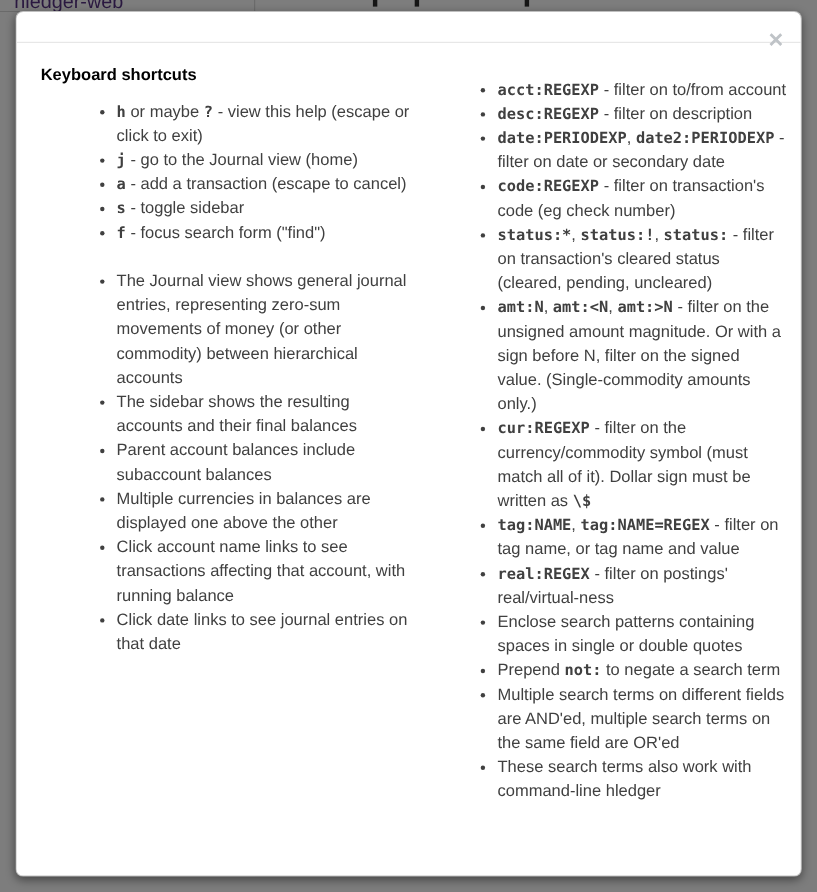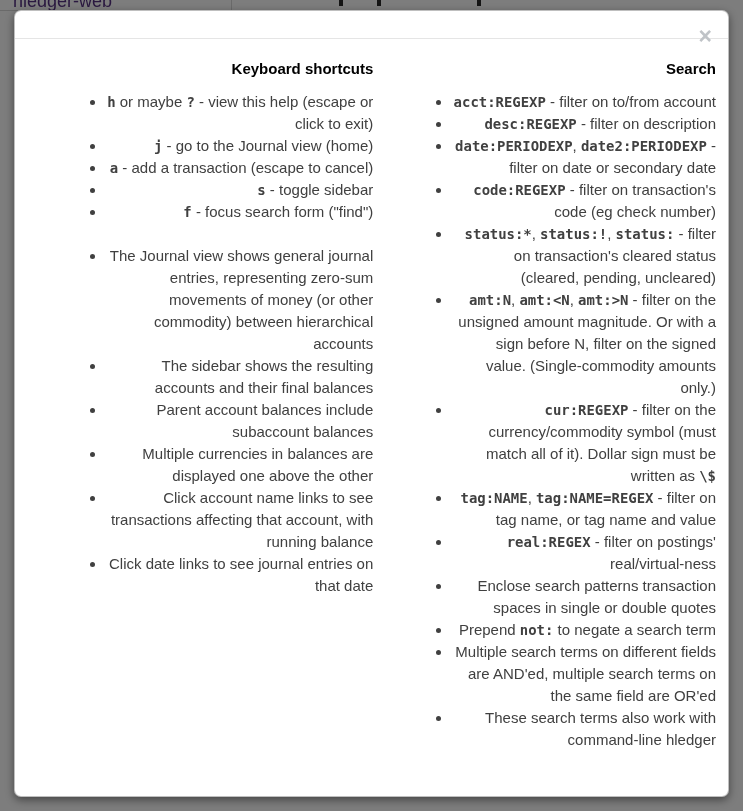--- a/index.html
+++ b/index.html
@@ -56,21 +56,20 @@
   .close-btn {
     position: absolute; top: 14px; right: 16px;
     background: none; border: none; cursor: pointer;
     font-size: 23px; line-height: 23px; font-weight: bold;
     color: #bfc3c7;
     font-family: "Liberation Sans", sans-serif;
   }
   .modal-body {
     display: flex;
     padding: 20px 12px 20px 22px;
-    text-align: right;
   }
   .col-left  { width: 51%; padding-right: 10px; }
   .col-right { width: 49%; }
 
   .section-heading {
     font-size: 15px; font-weight: bold; color: #000; line-height: 20px;
   }
   ul.help-list {
     margin: 12px 0 22px 0;
     padding-left: 40px;
@@ -119,31 +118,30 @@
       <ul class="help-list">
           <li><span>The Journal view shows general journal entries, representing zero-sum movements of money (or other commodity) between hierarchical accounts</span></li>
           <li><span>The sidebar shows the resulting accounts and their final balances</span></li>
           <li><span>Parent account balances include subaccount balances</span></li>
           <li><span>Multiple currencies in balances are displayed one above the other</span></li>
           <li><span>Click account name links to see transactions affecting that account, with running balance</span></li>
           <li><span>Click date links to see journal entries on that date</span></li>
         </ul>
     </div>
     <div class="col-right">
-      <h2 class="section-heading">Search</h2>
       <ul class="help-list">
           <li><code>acct:REGEXP</code><span> - filter on to/from account</span></li>
           <li><code>desc:REGEXP</code><span> - filter on description</span></li>
           <li><code>date:PERIODEXP</code><span>, </span><code>date2:PERIODEXP</code><span> - filter on date or secondary date</span></li>
           <li><code>code:REGEXP</code><span> - filter on transaction's code (eg check number)</span></li>
           <li><code>status:*</code><span>, </span><code>status:!</code><span>, </span><code>status:</code><span> - filter on transaction's cleared status (cleared, pending, uncleared)</span></li>
           <li><code>amt:N</code><span>, </span><code>amt:&lt;N</code><span>, </span><code>amt:&gt;N</code><span> - filter on the unsigned amount magnitude. Or with a sign before N, filter on the signed value. (Single-commodity amounts only.)</span></li>
           <li><code>cur:REGEXP</code><span> - filter on the currency/commodity symbol (must match all of it). Dollar sign must be written as </span><code>\$</code></li>
           <li><code>tag:NAME</code><span>, </span><code>tag:NAME=REGEX</code><span> - filter on tag name, or tag name and value</span></li>
           <li><code>real:REGEX</code><span> - filter on postings' real/virtual-ness</span></li>
-          <li><span>Enclose search patterns transaction spaces in single or double quotes</span></li>
+          <li><span>Enclose search patterns containing spaces in single or double quotes</span></li>
           <li><span>Prepend </span><code>not:</code><span> to negate a search term</span></li>
           <li><span>Multiple search terms on different fields are AND'ed, multiple search terms on the same field are OR'ed</span></li>
           <li><span>These search terms also work with command-line hledger</span></li>
         </ul>
     </div>
   </div>
 </div>
 
 </body></html>

